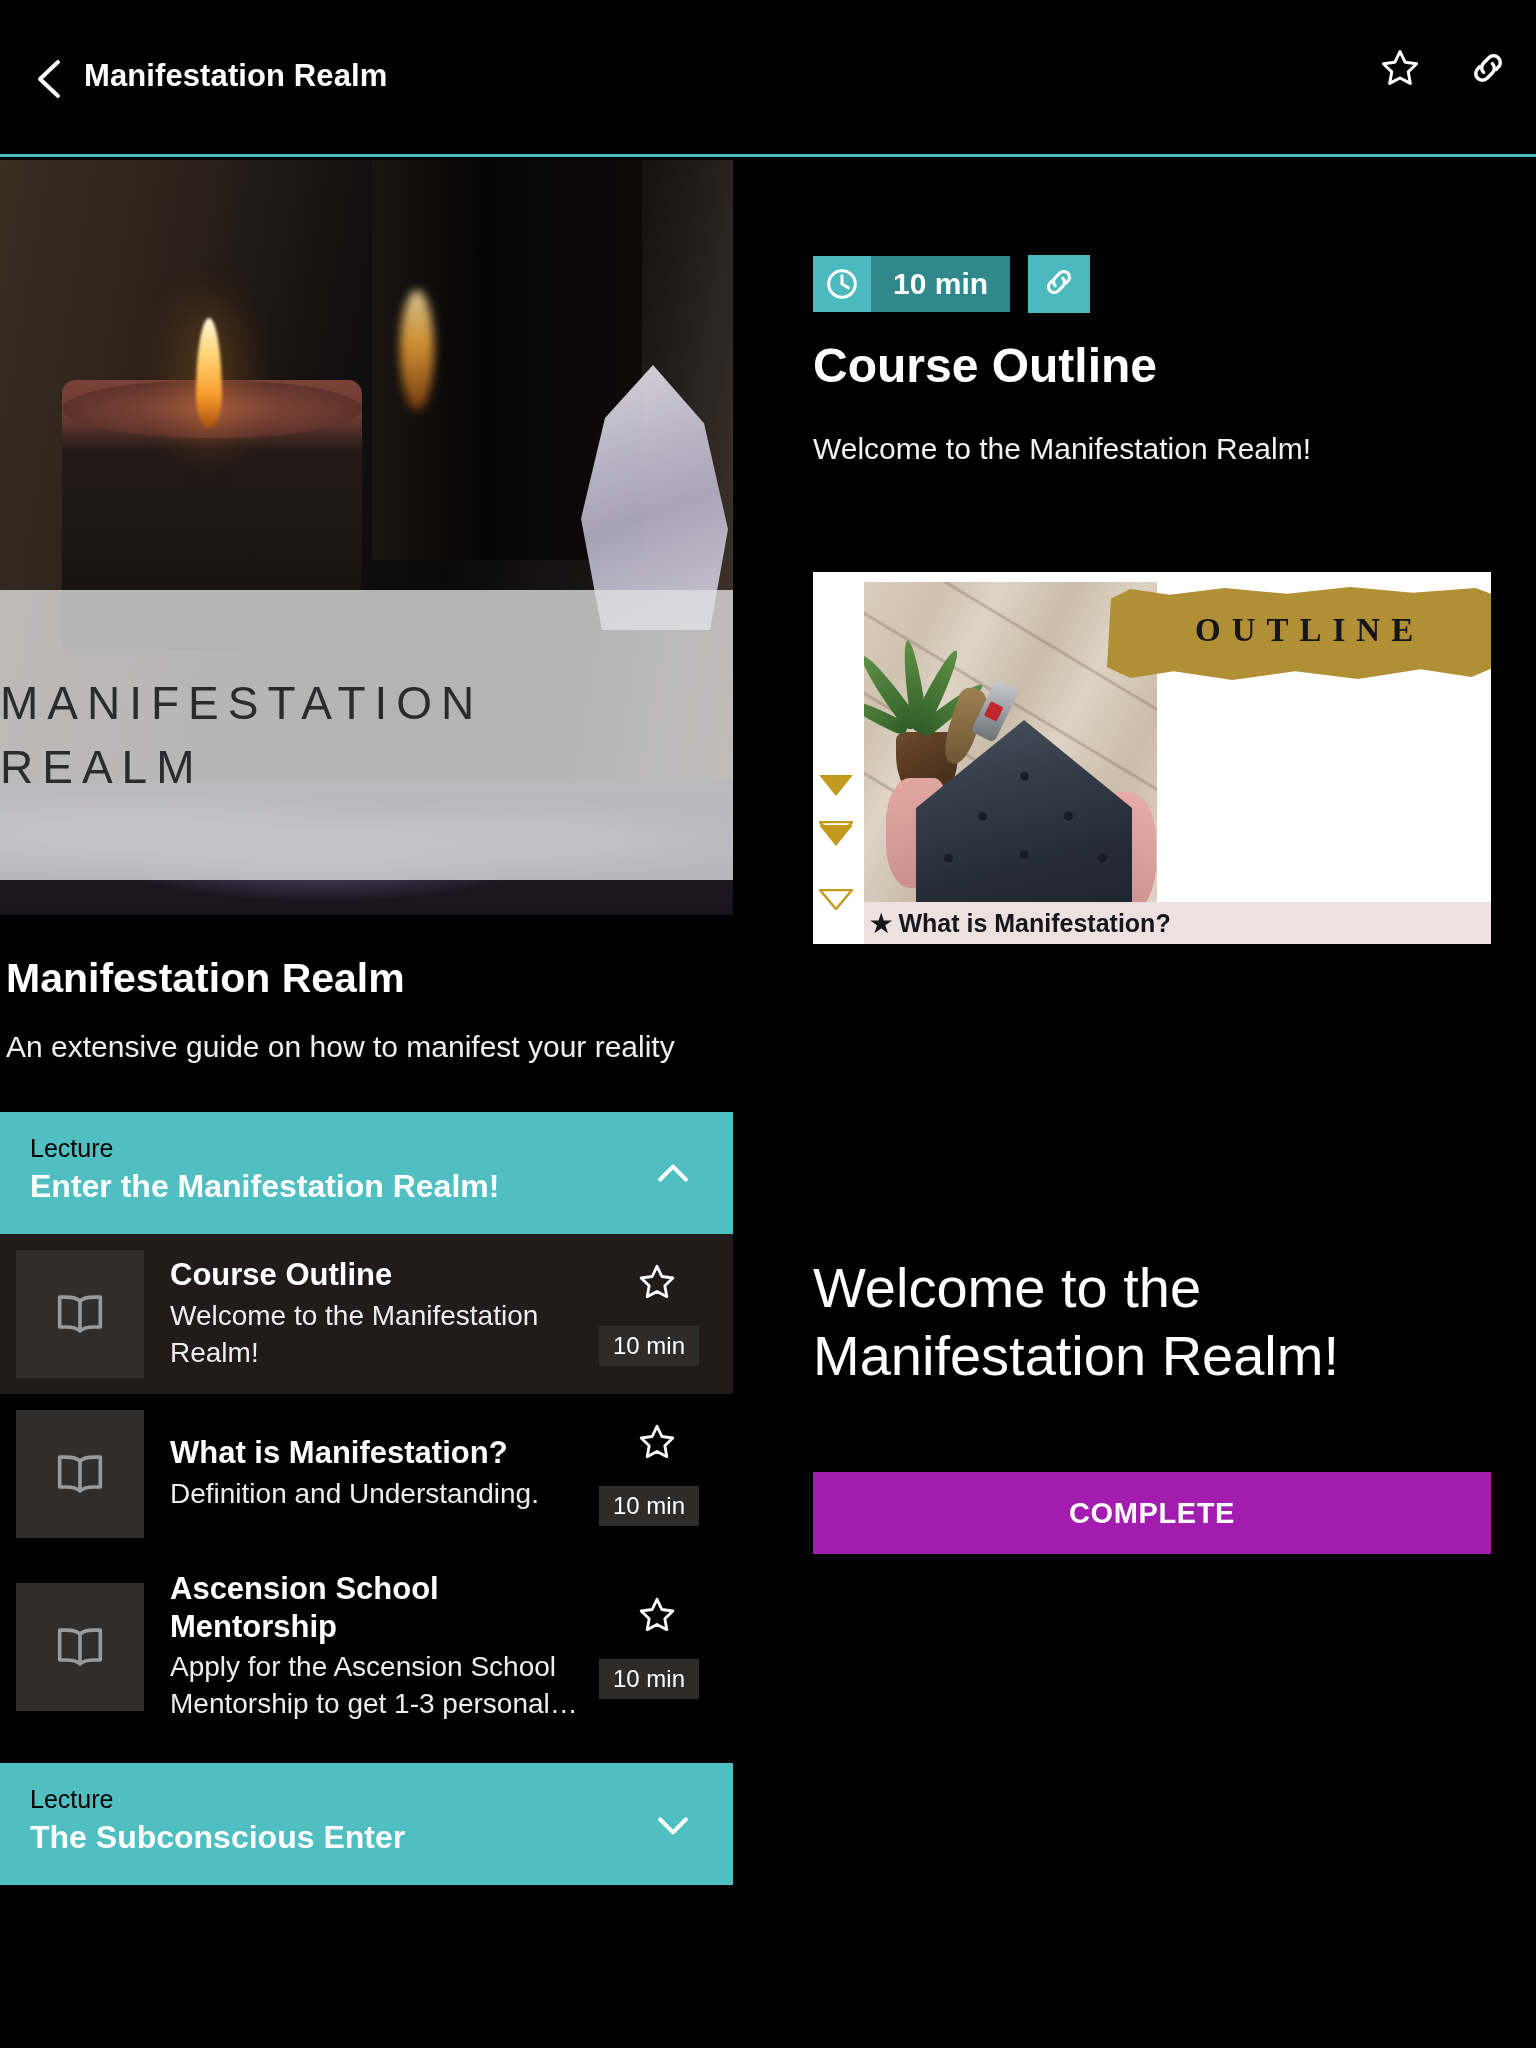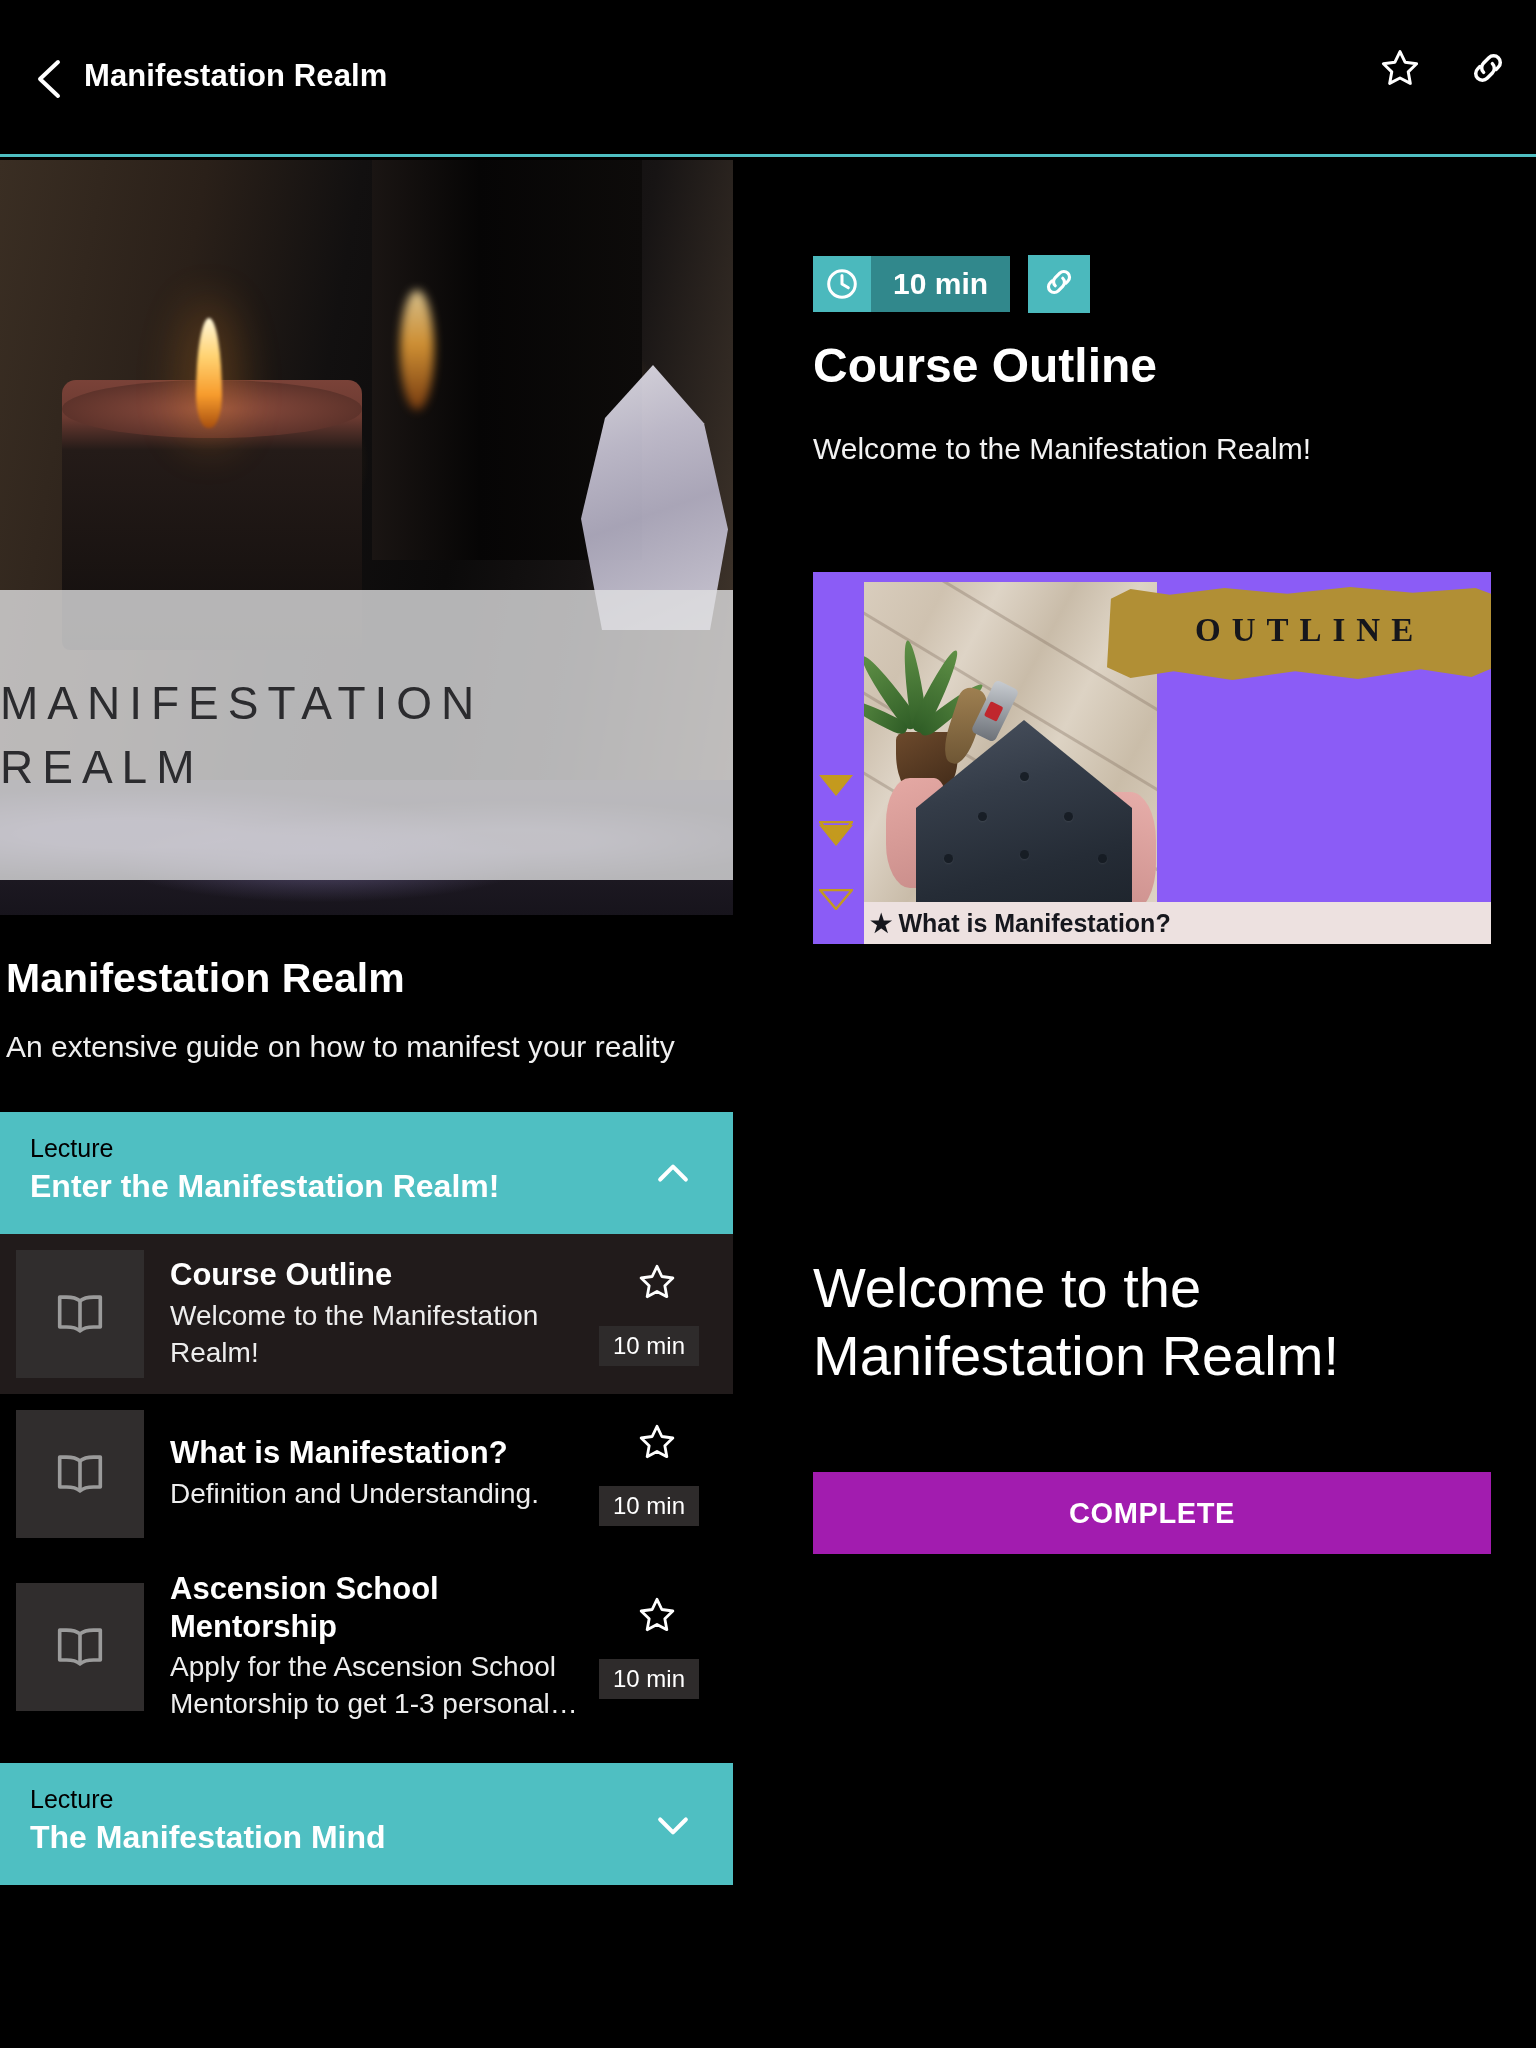--- a/index.html
+++ b/index.html
@@ -171,21 +171,21 @@
     font-size:48px; font-weight:bold; color:#fff;
   }
   .lesson-lead{
     position:absolute; left:80px; top:272px;
     font-size:30px; color:#f2f2f2;
   }
 
   
   .slide{
     position:absolute; left:80px; top:412px; width:678px; height:372px;
-    background:#8b5cf6; overflow:hidden;padding-left:27px;
+    background:#ffffff; overflow:hidden;padding-left:27px;
   }
   .slide-photo{
     position:absolute; left:51px; top:10px; width:293px; height:320px;
     background:
       linear-gradient(118deg,#d9cdbd 0%,#cfc2b0 18%,#ded4c6 30%,#c9bca9 46%,#ddd3c4 60%,#cabda9 78%,#ded3c4 100%);
     overflow:hidden;
   }
   .slide-photo .plank{
     position:absolute; left:-60px; width:420px; height:3px;
     background:rgba(120,104,86,.32); transform:rotate(31deg);
@@ -397,21 +397,21 @@
         </svg>
       </span>
       <span class="lesson-min">10 min</span>
     </div>
   </div>
 
   <div style="height:24px"></div>
 
   <div class="lecture-head">
     <div class="lh-kicker">Lecture</div>
-    <div class="lh-title">The Manifestation Mind</div>
+    <div class="lh-title">The Subconscious Enter</div>
     <div class="lh-chevron">
       <svg width="44" height="44" viewBox="0 0 24 24">
         <polyline points="5,9 12,16 19,9" fill="none" stroke="#ffffff" stroke-width="2.2" stroke-linecap="round" stroke-linejoin="round"></polyline>
       </svg>
     </div>
   </div>
 </div>
 
 <div class="right-panel">
 

